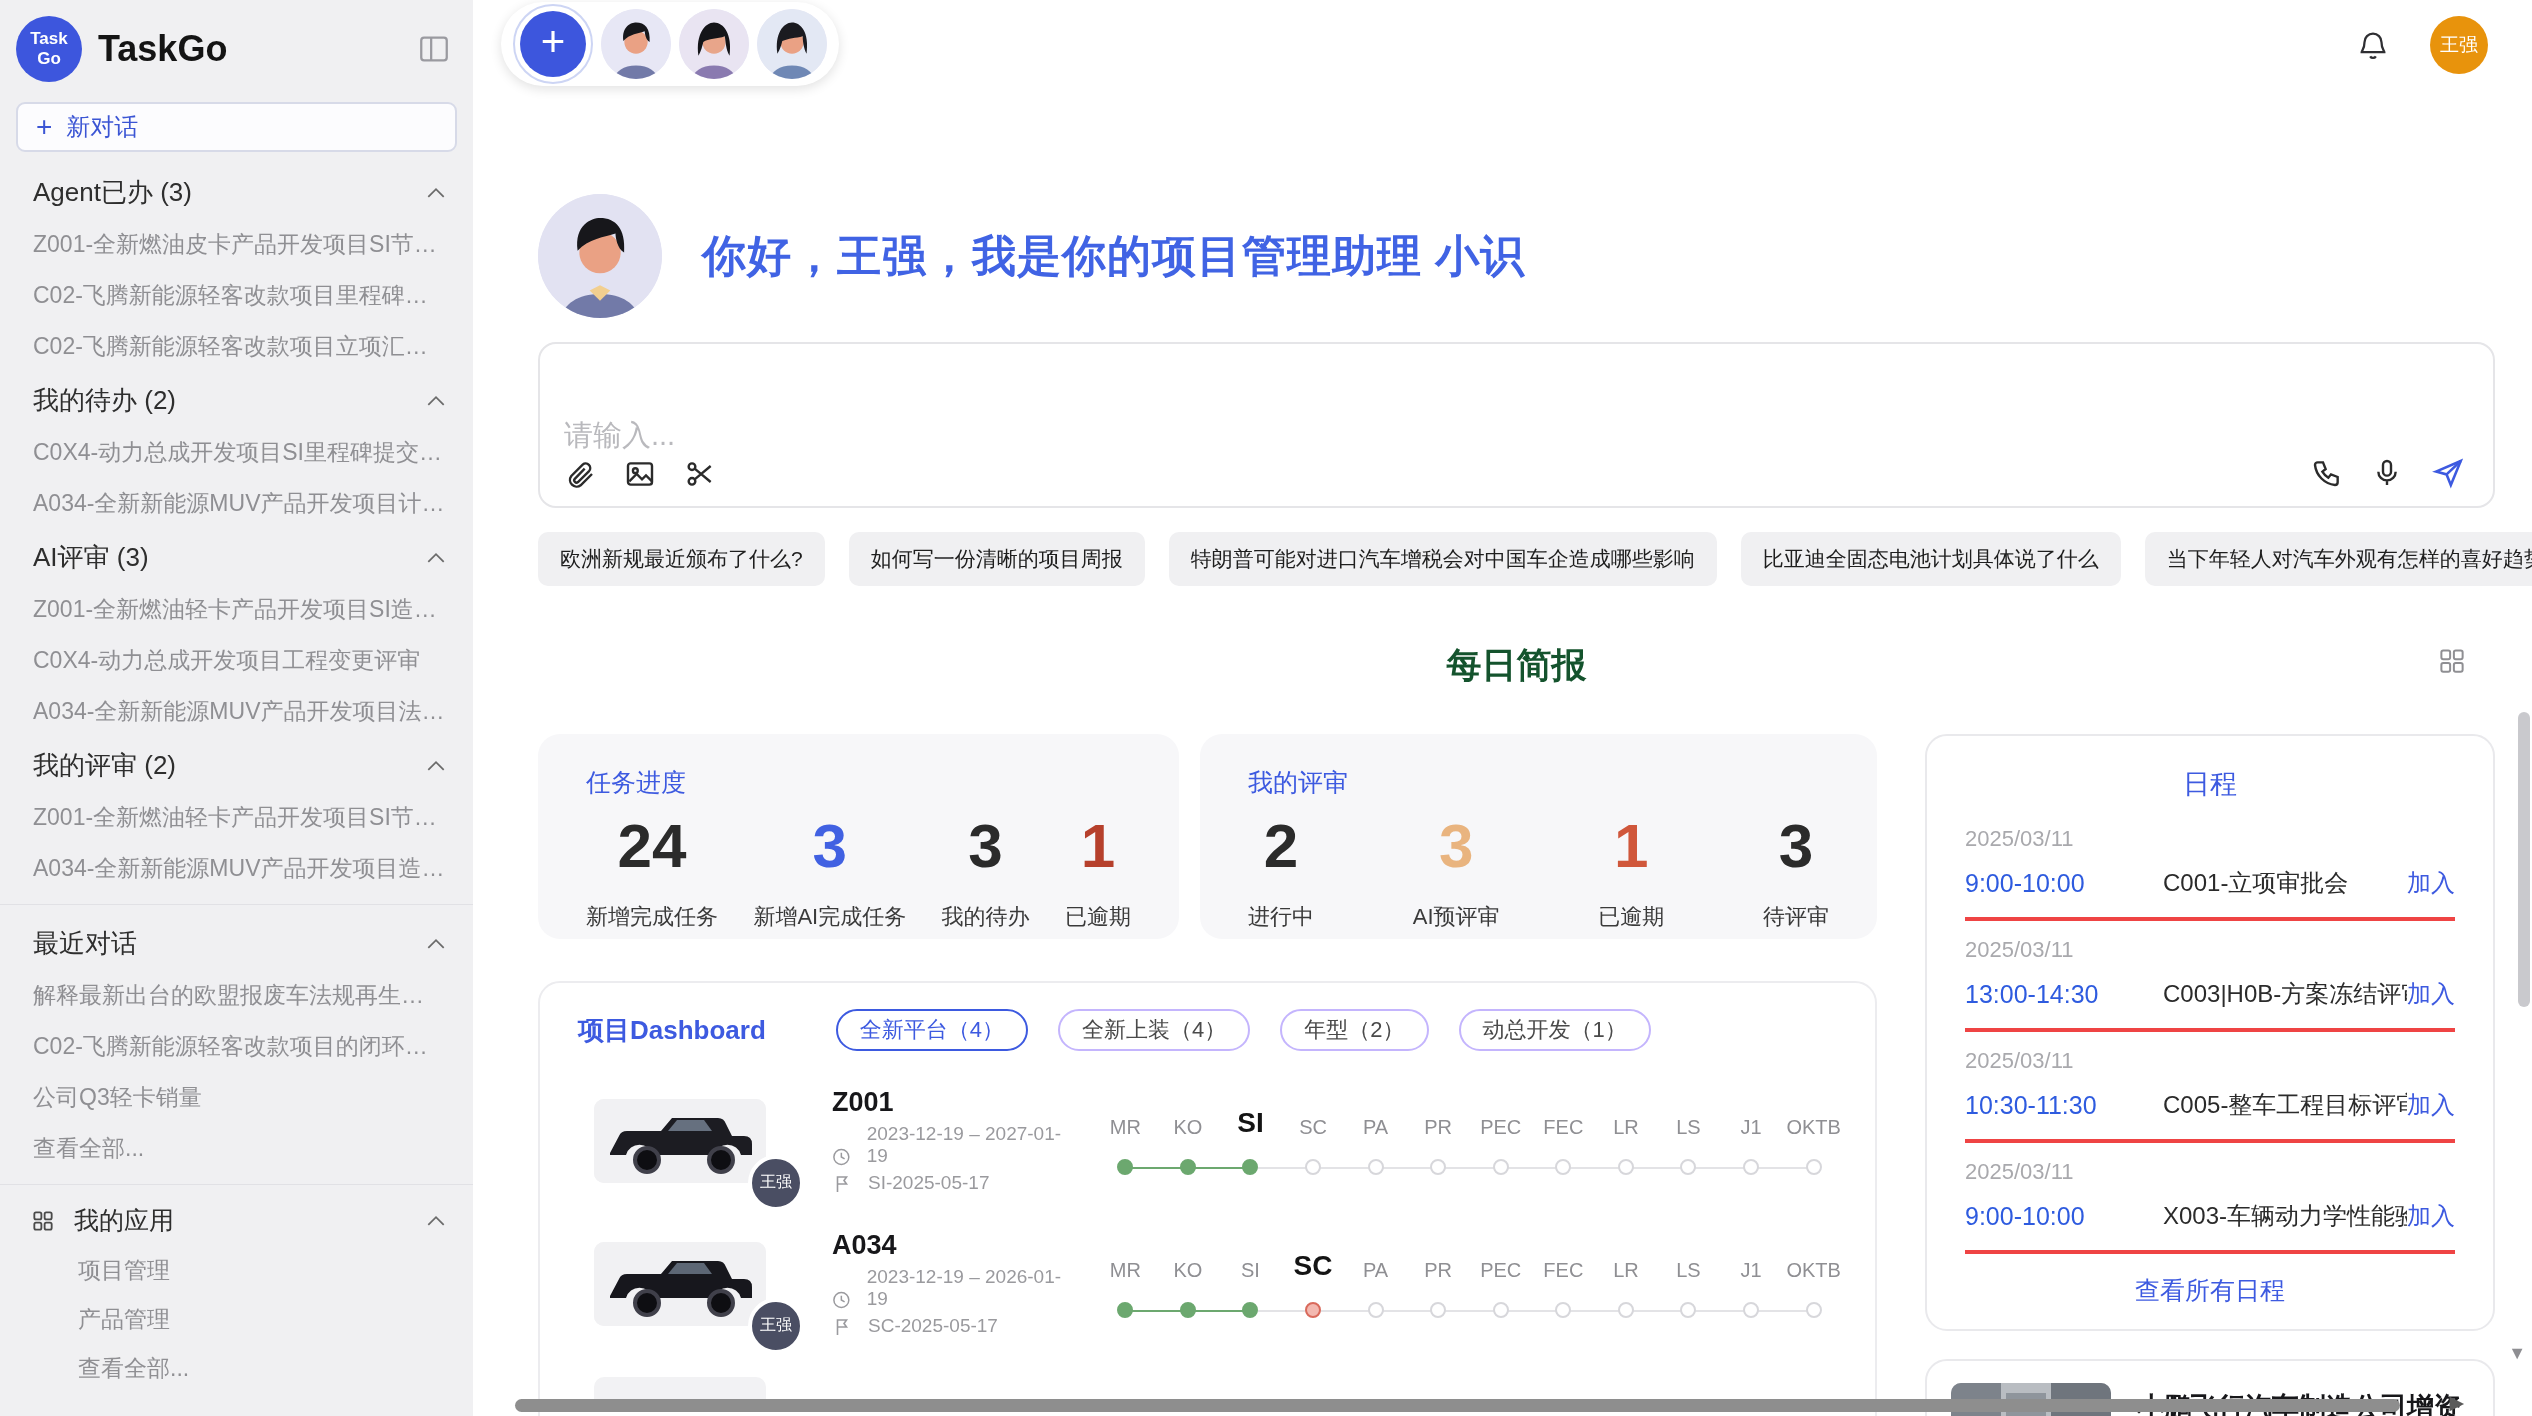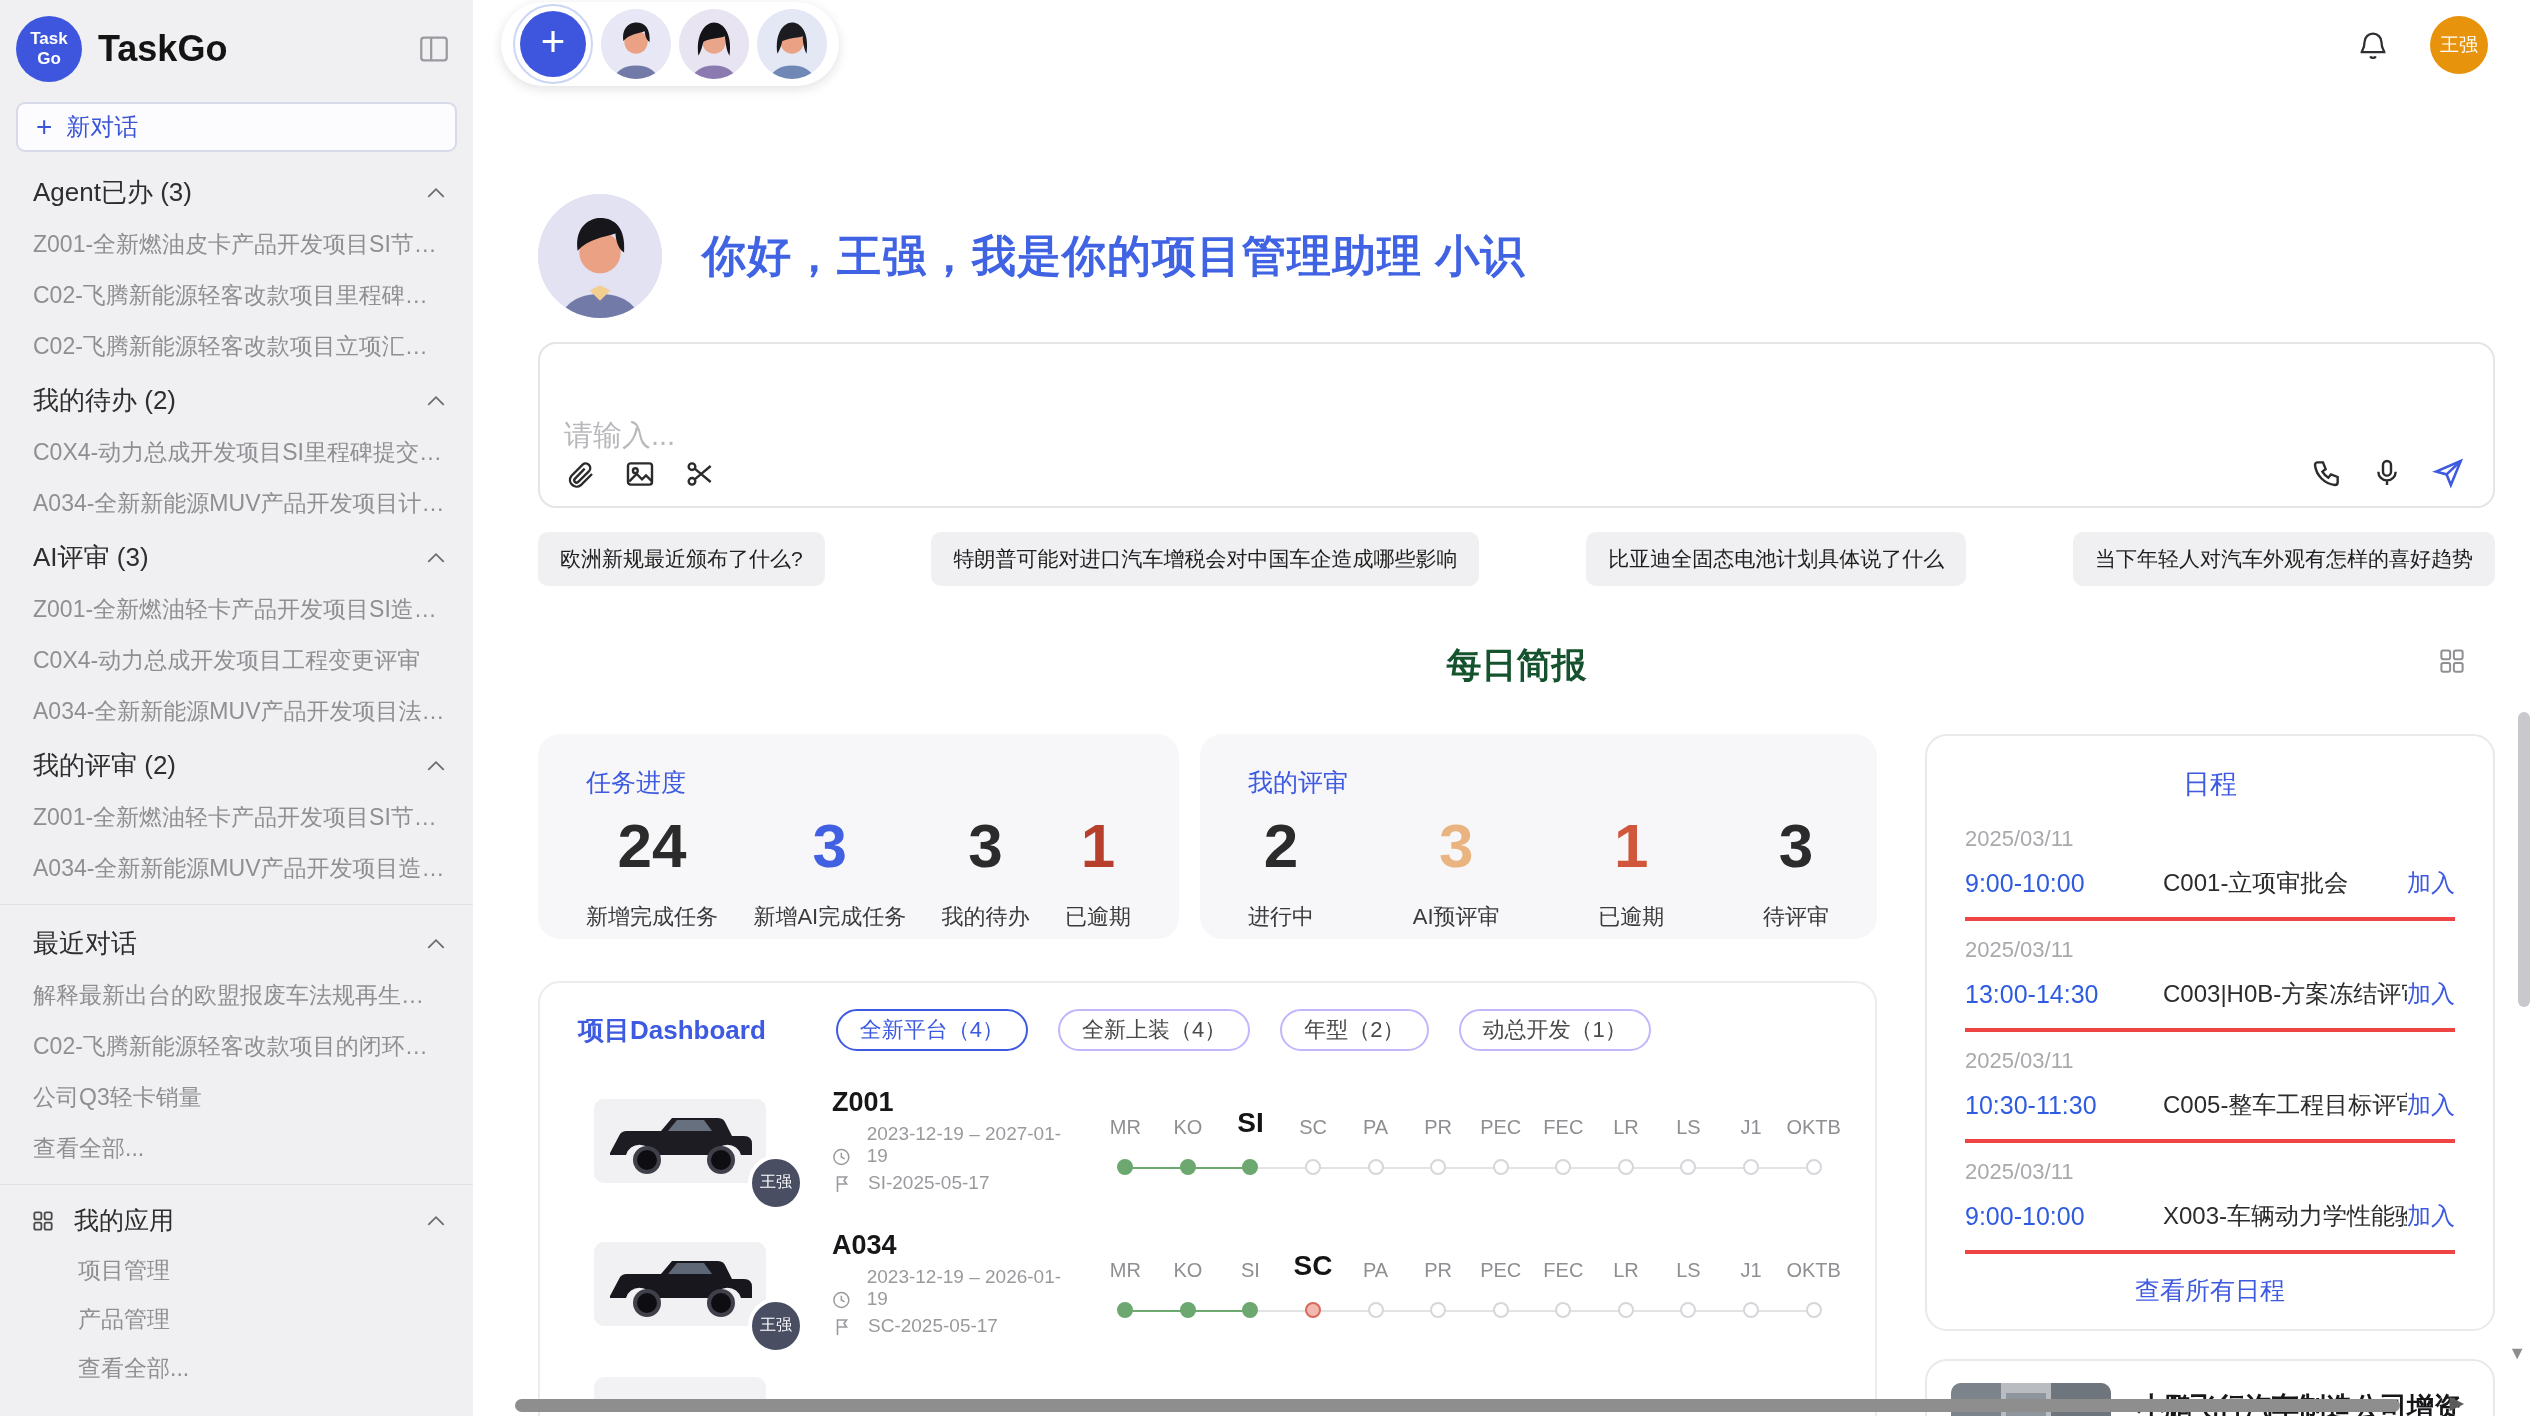--- a/index.html
+++ b/index.html
@@ -308,20 +308,21 @@
             <svg class="ic" width="34" height="34" viewBox="0 0 24 24" fill="none" stroke="#3d5ae0" stroke-width="1.8">
               <path d="M3.5 11 L21 3.5 L14 20.5 L11 13z"></path>
                 <path d="M11 13 L21 3.5"></path>
               </svg>
             </span>
         </div>
       </div>
 
       <div class="chips">
         <div class="chip">欧洲新规最近颁布了什么?</div>
+        <div class="chip">如何写一份清晰的项目周报</div>
         <div class="chip">特朗普可能对进口汽车增税会对中国车企造成哪些影响</div>
         <div class="chip">比亚迪全固态电池计划具体说了什么</div>
         <div class="chip">当下年轻人对汽车外观有怎样的喜好趋势</div>
       </div>
 
       <div class="brief-head">
         <span class="brief-title">每日简报</span>
         <span class="brief-grid">
           <svg class="ic" width="30" height="30" viewBox="0 0 24 24" fill="none" stroke="#8f8f93" stroke-width="1.6">
             <rect x="3.5" y="3.5" width="7" height="7" rx="1.5"></rect>

